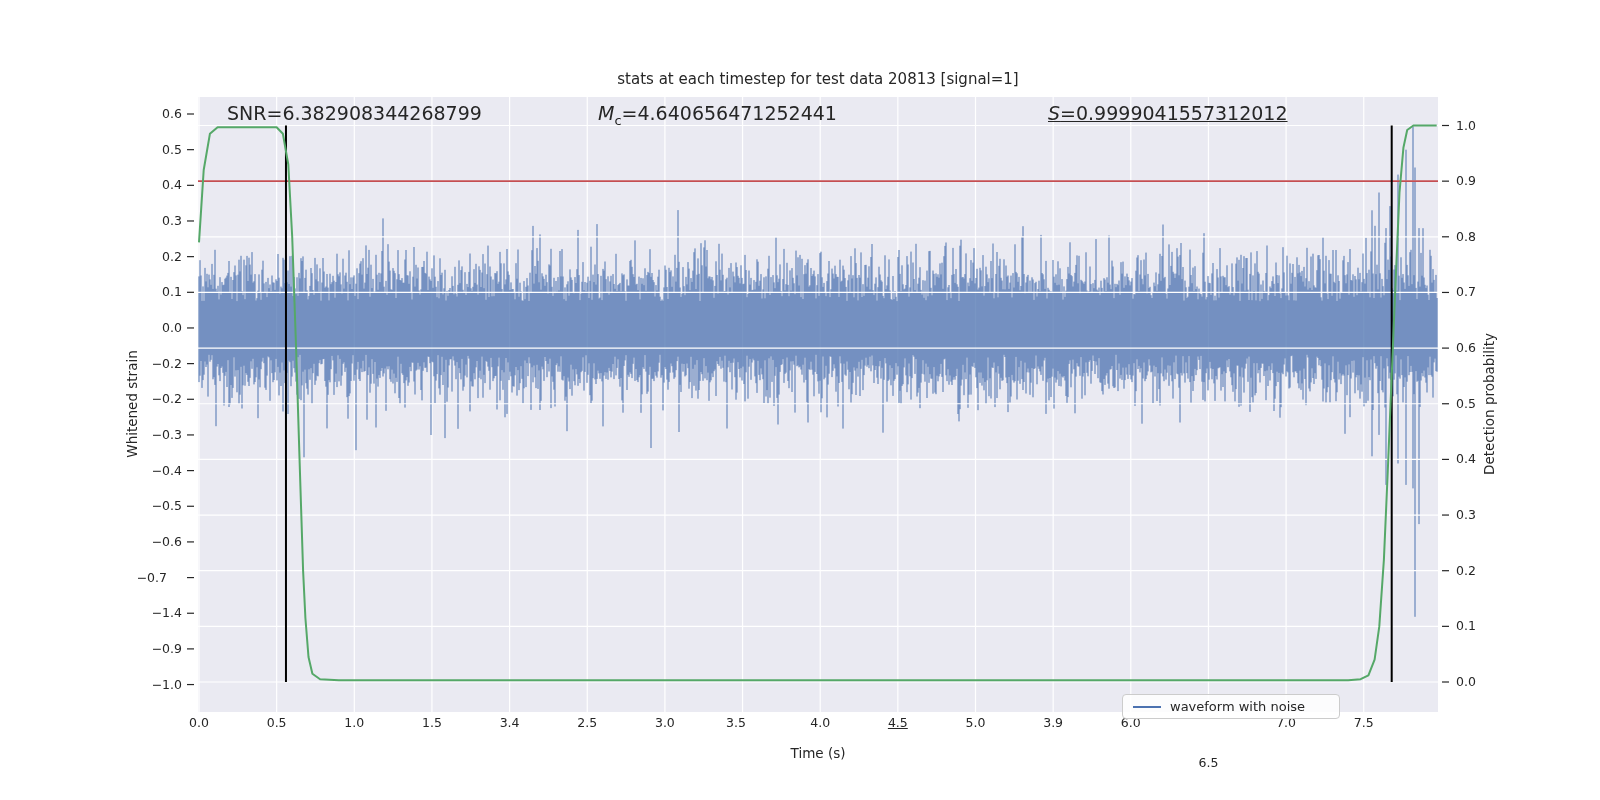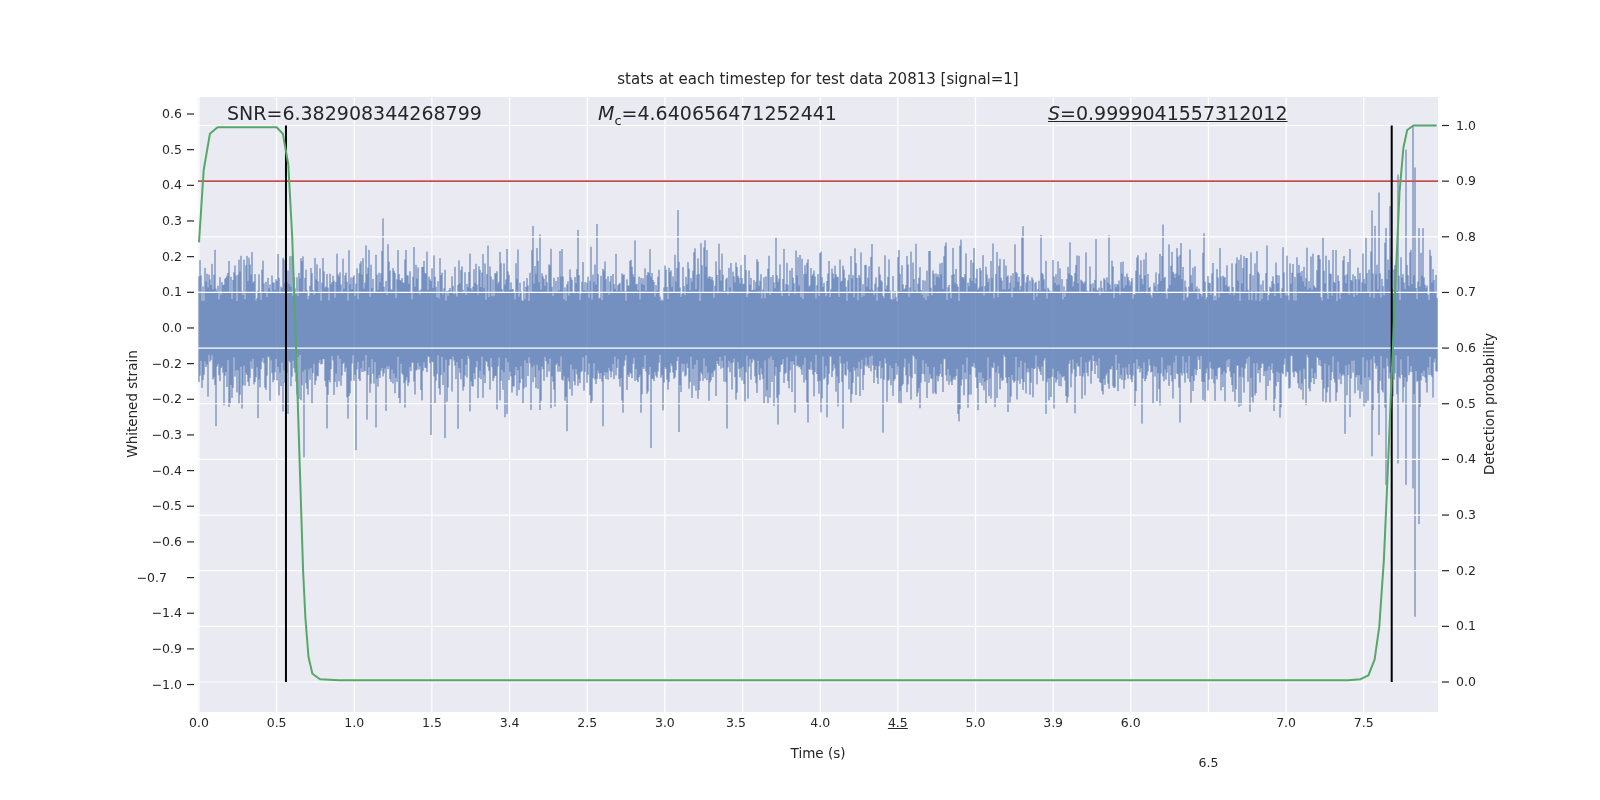--- a/index.html
+++ b/index.html
@@ -147,13 +147,17 @@
       <div class="abs tick ytickr" style="left: 1456px; top: 562.7px;">0.2</div>
       <div class="abs tick ytickr" style="left: 1456px; top: 618.35px;">0.1</div>
       <div class="abs tick ytickr" style="left: 1456px; top: 674px;">0.0</div>
     </div>
   <div id="annotations">
       <div class="abs anno" style="left: 227px; top: 102px;"><span>SNR</span><span>=6.382908344268799</span></div>
       <div class="abs anno" style="left: 598px; top: 102px;"><i>M</i><sub>c</sub><span>=4.640656471252441</span></div>
       <div class="abs anno" style="left: 1048px; top: 102px; text-decoration: underline;"><i>S</i><span>=0.9999041557312012</span></div>
     </div>
 
+  <div class="abs legend" style="left:1122px;top:694px;">
+    <span class="legend-line"></span>
+    <span>waveform with noise</span>
+  </div>
 </div>
 
 </body></html>

